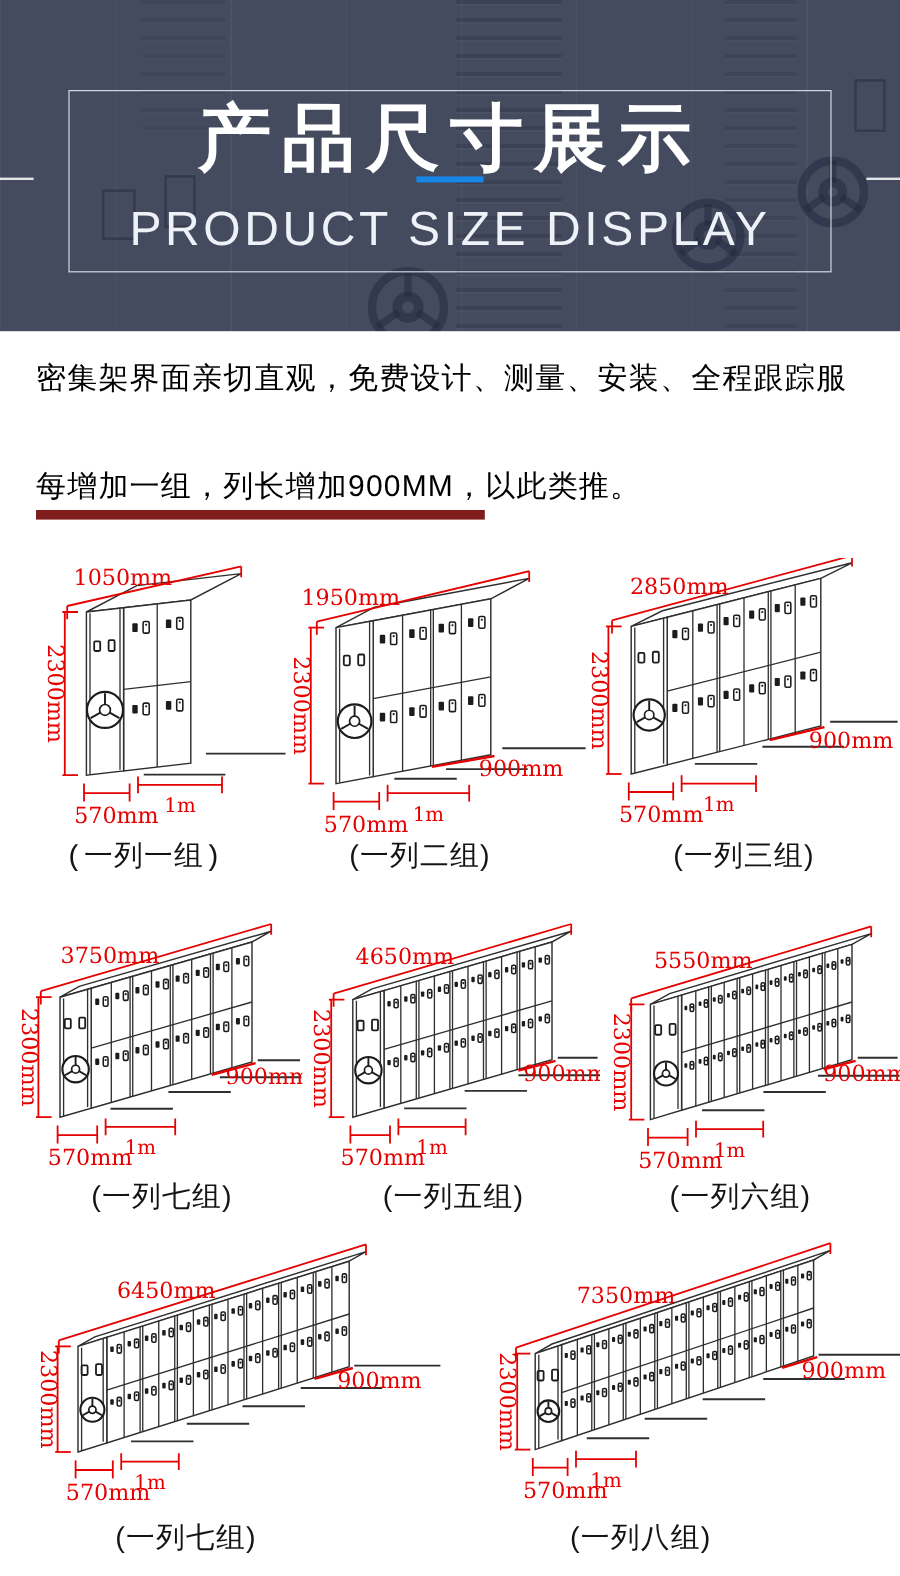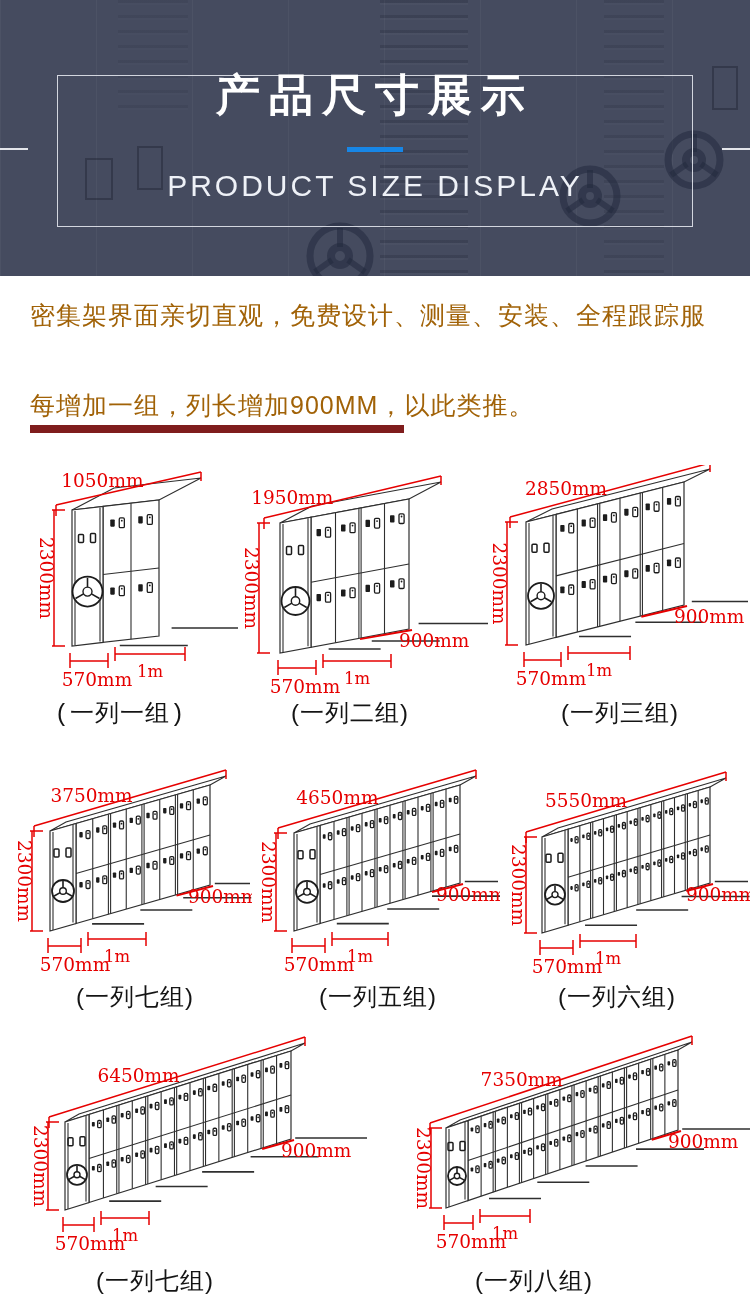--- a/index.html
+++ b/index.html
@@ -17,26 +17,26 @@
   .label-frame{position:absolute;border:2px solid rgba(20,25,40,0.35);}
   .lf1{left:85px;top:158px;width:24px;height:38px;}
   .lf2{left:137px;top:146px;width:22px;height:40px;}
   .lf3{left:712px;top:66px;width:22px;height:40px;}
   .hero-deco{position:absolute;left:0;top:0;}
   .hero-frame{position:absolute;left:57px;top:75px;width:634px;height:150px;
       border:1px solid rgba(236,239,246,0.85);}
   .hero-dash{position:absolute;top:148px;width:28px;height:2px;background:rgba(244,246,250,0.9);}
   .dash-l{left:0;} .dash-r{right:0;}
   .hero-title{position:absolute;left:0;top:44px;width:750px;text-align:center;
-      color:#ffffff;font-size:44px;font-weight:bold;letter-spacing:9px;line-height:1;}
+      color:#ffffff;font-size:61px;font-weight:bold;letter-spacing:9px;line-height:1;}
   .accent-bar{position:absolute;left:347px;top:147px;width:56px;height:5px;background:#1786e6;}
   .hero-sub{position:absolute;left:0;top:169px;width:750px;text-align:center;color:#eef1f7;
-      font-size:30px;font-weight:400;letter-spacing:3px;}
+      font-size:40px;font-weight:400;letter-spacing:3px;}
   
-  .intro{position:absolute;left:30px;top:293px;width:700px;color:#a16207;
+  .intro{position:absolute;left:30px;top:293px;width:700px;color:#000000;
       font-size:25px;line-height:45px;letter-spacing:1px;}
   .intro p{margin:0;}
   .redline{border-bottom:8px solid #7f1d1d;padding-bottom:6px;}
   
   .diag{position:absolute;}
   .diag svg{position:absolute;left:0;top:0;}
   .cap{position:absolute;width:230px;text-align:center;color:#141414;font-size:24px;letter-spacing:1px;}
   .dimtext{font-family:"DejaVu Serif",serif;}
 </style>
 </head>

